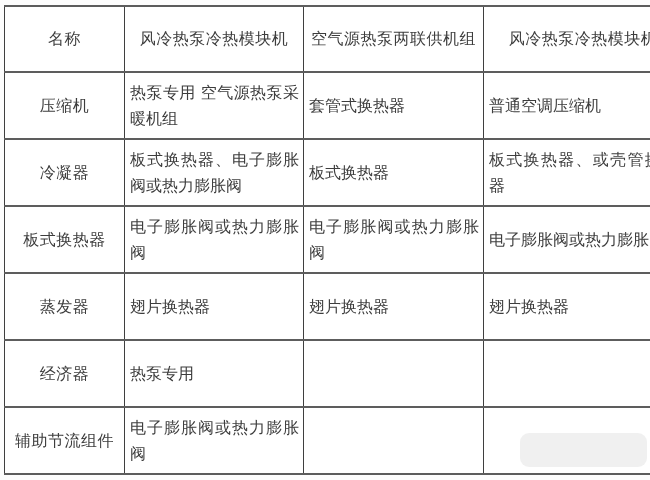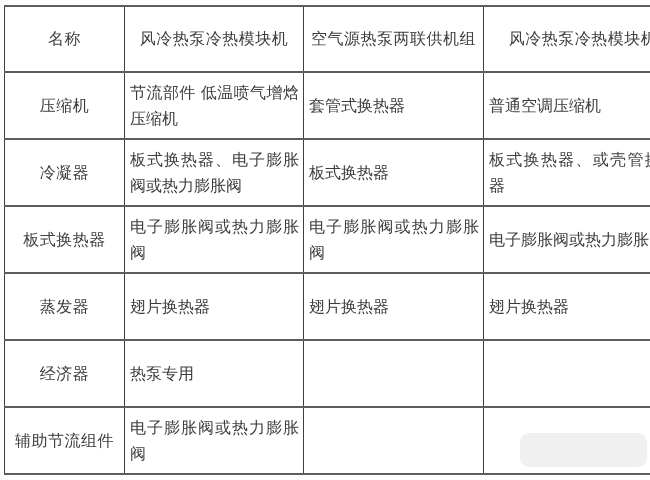--- a/index.html
+++ b/index.html
@@ -82,21 +82,21 @@
       <tr>
           <th class="col-h">名称</th>
           <th class="col-h">风冷热泵冷热模块机</th>
           <th class="col-h">空气源热泵两联供机组</th>
           <th class="col-h">风冷热泵冷热模块机</th>
         </tr>
     </thead>
     <tbody>
         <tr>
           <th class="row-h">压缩机</th>
-          <td>节流部件 低温喷气增焓压缩机</td>
+          <td>热泵专用 空气源热泵采暖机组</td>
           <td>套管式换热器</td>
           <td>普通空调压缩机</td>
         </tr>
         <tr>
           <th class="row-h">冷凝器</th>
           <td>板式换热器、电子膨胀阀或热力膨胀阀</td>
           <td>板式换热器</td>
           <td>板式换热器、或壳管换热器</td>
         </tr>
         <tr>

